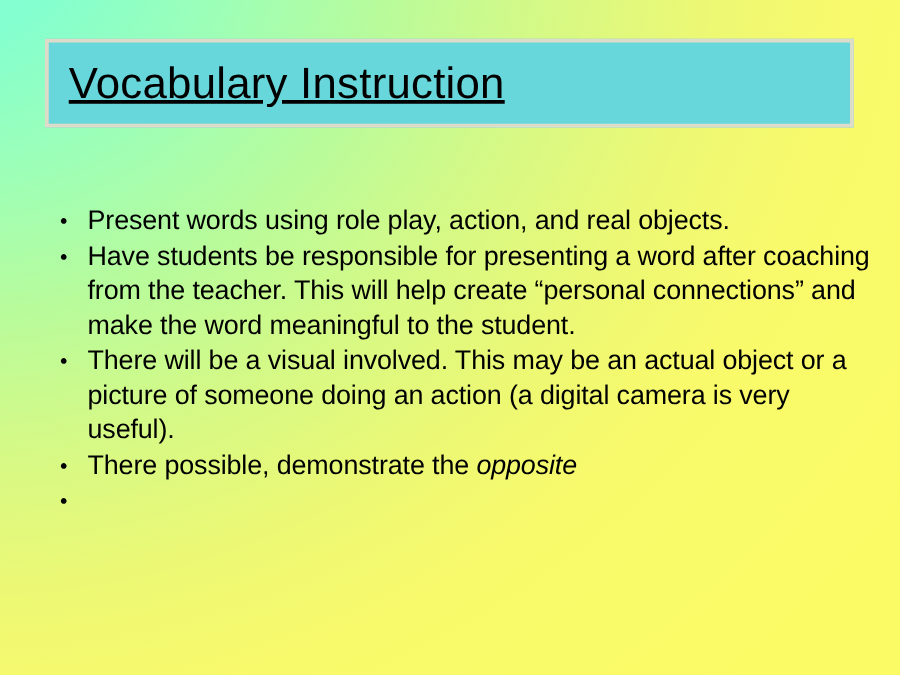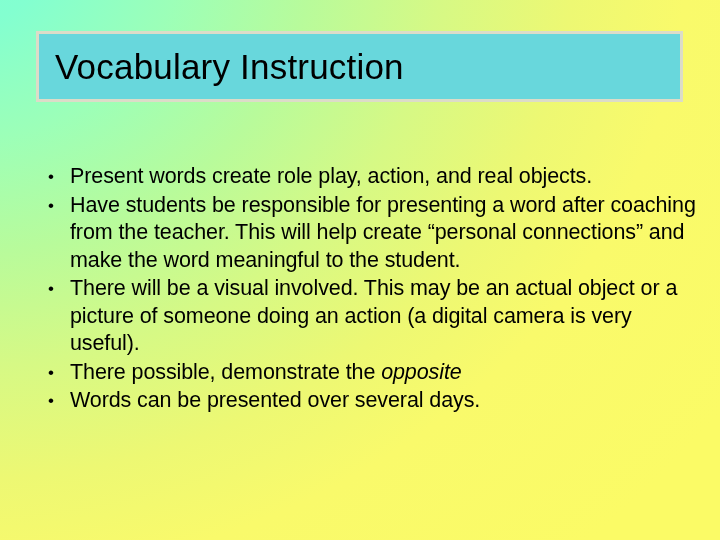--- a/index.html
+++ b/index.html
@@ -42,20 +42,21 @@
     position: absolute;
     left: 36px;
     top: 31px;
     width: 647px;
     height: 71px;
     box-sizing: border-box;
     background: #68D7DC;
     border: 3px solid #DCDCC8;
     display: flex;
     align-items: center;
+    text-decoration: underline;
   }
   #title-text {
     padding-left: 16px;
     font-size: 35px;
     line-height: 1;
     color: #000000;
     font-weight: 400;
     letter-spacing: 0.2px;
     white-space: nowrap;
   }
@@ -101,38 +102,38 @@
 
   <div id="title-box">
     <div id="title-text">Vocabulary Instruction</div>
   </div>
 
   <div id="body">
     <ul class="bullets">
 
       <li>
         <span class="bullet-marker">•</span>
-        <span>Present words create role play, action, and real objects.</span><span class="ital"></span><span></span>
+        <span>Present words using role play, action, and real objects.</span><span class="ital"></span><span></span>
       </li>
 
       <li>
         <span class="bullet-marker">•</span>
         <span>Have students be responsible for presenting a word after coaching from the teacher.  This will help create “personal connections” and make the word meaningful to the student.</span><span class="ital"></span><span></span>
       </li>
 
       <li>
         <span class="bullet-marker">•</span>
         <span>There will be a visual involved.  This may be an actual object or a picture of someone doing an action (a digital camera is very useful).</span><span class="ital"></span><span></span>
       </li>
 
       <li>
         <span class="bullet-marker">•</span>
         <span>There possible, demonstrate the </span><span class="ital">opposite</span><span></span>
       </li>
 
       <li>
         <span class="bullet-marker">•</span>
-        <span>Words can be presented over several days.</span><span class="ital"></span><span></span>
+        <span class="ital"></span><span></span>
       </li>
 
     </ul>
   </div>
 </div>
 
 </body></html>

